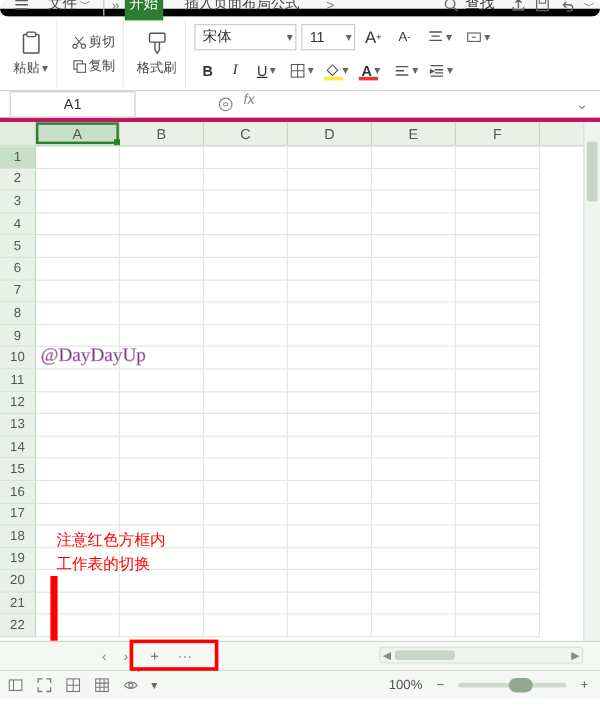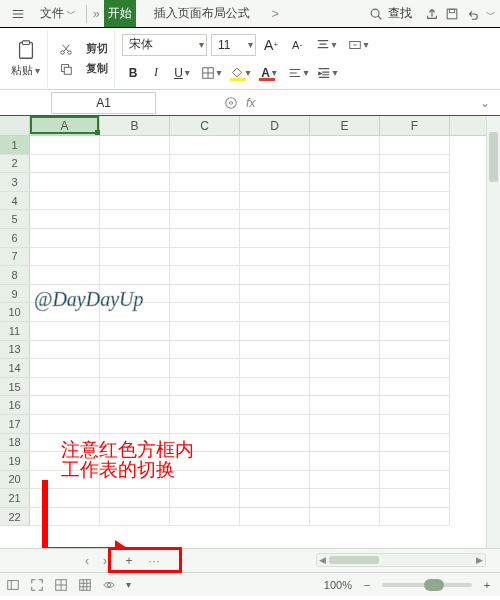--- a/index.html
+++ b/index.html
@@ -1,48 +1,48 @@
 <!DOCTYPE html>
 <html><head>
 <meta charset="utf-8">
 <style>
   * { box-sizing: border-box; margin: 0; padding: 0; }
   body { font-family: "Microsoft YaHei", sans-serif; font-size: 12px; color: #333; background: #fff; width: 500px; height: 600px; overflow: hidden; position: relative; }
   
   
-  .menubar { display: flex; align-items: center; height: 28px; background: #f4f7f4; border-bottom: 1px solid #000000; padding: 0 4px; gap: 2px; }
+  .menubar { display: flex; align-items: center; height: 14px; background: #f4f7f4; border-bottom: 7px solid #000000; padding: 0 4px; gap: 2px; border-radius: 10px; }
   .menu-btn { display: flex; align-items: center; padding: 3px 6px; cursor: pointer; color: #444; }
   .divider-v { width: 1px; height: 18px; background: #c0c8c0; margin: 0 2px; }
   .tab-strip { display: flex; align-items: center; flex: 0 0 auto; }
   .ribbon-tab { padding: 5px 18px; font-size: 12px; color: #444; cursor: pointer; }
   .ribbon-tab.active { background: #2e7d32; color: #fff; padding: 5px 4px; }
   .menubar .right { margin-left: auto; display: flex; align-items: flex-end; gap: 4px; }
   .ico { display: inline-flex; width: 16px; height: 16px; align-items: center; justify-content: center; }
   .chev { font-size: 10px; color: #666; margin-left: 2px; }
   
   
   .ribbon { display: flex; align-items: center; height: 62px; background: #fff; border-bottom: 1px solid #d0d8d0; padding: 2px 4px; gap: 4px; }
   .rgroup { display: flex; flex-direction: column; align-items: center; justify-content: center; height: 100%; padding: 0 3px; border-right: 1px solid #e8ece8; }
   .rgroup:last-child { border-right: none; }
   .big-btn { display: flex; flex-direction: column; align-items: center; justify-content: center; padding: 2px 4px; cursor: pointer; }
   .big-btn .ico { width: 22px; height: 22px; }
   .big-btn .lbl { font-size: 11px; color: #444; margin-top: 2px; display: flex; align-items: center; justify-content: flex-end; }
   .hstack { display: flex; align-items: center; gap: 2px; }
   .vstack { display: flex; flex-direction: column; gap: 2px; }
-  .small-btn { display: flex; align-items: center; padding: 1px 3px; cursor: pointer; font-size: 11px; color: #444; gap: 12px; font-weight: bold; }
+  .small-btn { display: flex; align-items: center; padding: 1px 3px; cursor: pointer; font-size: 11px; color: #444; gap: 0; }
   .font-sel { display: flex; align-items: center; border: 1px solid #c8d0c8; height: 22px; background: #fff; padding: 0 2px 0 6px; }
   .font-sel .val { min-width: 68px; font-size: 12px; }
   .size-sel .val { min-width: 28px; text-align: left; }
   .tool-row { display: flex; align-items: center; gap: 1px; }
   .tool-btn { display: inline-flex; align-items: center; justify-content: center; width: 22px; height: 22px; cursor: pointer; position: relative; }
   .tool-btn.dd { width: 28px; }
   .tool-btn .bar { position: absolute; bottom: 3px; left: 4px; right: 8px; height: 3px; }
   
   
-  .fx-row { display: flex; align-items: center; height: 26px; border-bottom: 1px solid #be185d; padding-left: 43px; }
+  .fx-row { display: flex; align-items: flex-start; height: 26px; border-bottom: 4px solid #be185d; }
   .namebox { width: 105px; height: 22px; border: 1px solid #c8d0c8; margin: 0 4px 0 8px; display: flex; align-items: center; justify-content: center; font-size: 12px; color: #333; background: #fff; }
   .fx-ico { width: 22px; height: 22px; display: flex; align-items: center; justify-content: center; margin-left: 60px; }
   .fx-lbl { font-style: italic; color: #888; margin-left: 4px; }
   .fx-input { flex: 1; height: 22px; border: none; margin-left: 6px; }
   
   
   .grid-area { position: relative; height: 432px; display: flex; flex-direction: column; background: #fff; }
   .col-headers { display: flex; height: 20px; background: #e8f0e8; border-bottom: 1px solid #c8d6c8; }
   .corner { width: 30px; border-right: 1px solid #c8d6c8; background: #e2ece2; }
   .colh { width: 70px; border-right: 1px solid #c8d6c8; display: flex; align-items: center; justify-content: center; color: #555; font-size: 12px; }
@@ -51,24 +51,24 @@
   .row { display: flex; height: 18.6px; }
   .rowh { width: 30px; background: #e8f0e8; border-right: 1px solid #c8d6c8; border-bottom: 1px solid #d8e2d8; display: flex; align-items: center; justify-content: center; color: #555; font-size: 11px; }
   .rowh.sel { background: #c8e0c8; }
   .cell { width: 70px; border-right: 1px solid #e0e8e0; border-bottom: 1px solid #e0e8e0; }
   .active-cell { position: absolute; border: 2px solid #2e7d32; pointer-events: none; left: 30px; top: 0px; width: 69px; height: 18px; }
   .active-cell::after { content: ""; position: absolute; right: -3px; bottom: -3px; width: 5px; height: 5px; background: #2e7d32; }
   .vscroll { position: absolute; right: 0; top: 0; bottom: 0; width: 14px; background: #f0f4f0; border-left: 1px solid #d8e0d8; }
   .vscroll .thumb { position: absolute; left: 2px; right: 2px; top: 16px; height: 50px; background: #c8d4c8; border-radius: 2px; }
   
   
-  .watermark { position: absolute; left: 34px; top: 288px; font-size: 20px; color: #0c4a6e; font-family: Georgia, serif; -webkit-text-stroke: 0.5px #aaa; pointer-events: none; font-style: italic; }
-  
-  
-  .annot-text { position: absolute; left: 61px; top: 440px; color: #ff0000; font-size: 19px; line-height: 20px; pointer-events: none; }
+  .watermark { position: absolute; left: 34px; top: 288px; font-size: 16px; color: #a21caf; font-family: Georgia, serif; -webkit-text-stroke: 0.5px #aaa; pointer-events: none; }
+  
+  
+  .annot-text { position: absolute; left: 47px; top: 440px; color: #ff0000; font-size: 13px; line-height: 20px; pointer-events: none; }
   .annot-arrow { position: absolute; pointer-events: none; }
   
   
   .sheetbar { display: flex; align-items: center; height: 24px; background: #f4f7f4; border-top: 1px solid #d0d8d0; position: relative; }
   .sheet-nav { display: flex; align-items: center; padding: 0 4px; gap: 4px; margin-left: 76px; }
   .sheet-nav .nav-btn { width: 14px; height: 14px; display: flex; align-items: center; justify-content: center; cursor: pointer; color: #888; }
   .sheet-tab { padding: 3px 14px; background: #fff; border: 1px solid #c8d0c8; border-bottom: none; font-size: 11px; color: #555; cursor: pointer; margin-left: 4px; }
   .sheet-add { width: 18px; text-align: center; color: #666; cursor: pointer; margin-left: 4px; }
   .sheetbar .dots { margin-left: 10px; color: #888; }
   .sheet-box { position: absolute; left: 108px; top: -2px; width: 74px; height: 26px; border: 3px solid #ff0000; pointer-events: none; }
@@ -165,20 +165,31 @@
         <span class="ico">
           <svg viewBox="0 0 16 16" width="14" height="14">
               <rect x="3" y="3" width="8" height="8" fill="none" stroke="#555"></rect>
               <rect x="6" y="6" width="8" height="8" fill="#fff" stroke="#555"></rect>
             </svg>
         </span>
         <span>复制</span>
       </div>
     </div>
   </div>
+  <div class="rgroup">
+    <div class="big-btn">
+      <span class="ico">
+        <svg viewBox="0 0 24 24" width="22" height="22">
+            <rect x="5" y="3" width="14" height="8" rx="1" fill="none" stroke="#555" stroke-width="1.3"></rect>
+            <path d="M10 11v7l2 3 2-3v-7" fill="none" stroke="#555" stroke-width="1.3"></path>
+          </svg>
+      </span>
+      <span class="lbl">格式刷</span>
+    </div>
+  </div>
   <div class="rgroup" style="flex:1;align-items:stretch;border-right:none">
     <div class="hstack" style="gap:4px">
       <div class="font-sel">
         <span class="val">宋体</span>
         <span class="chev">▾</span>
       </div>
       <div class="font-sel size-sel">
         <span class="val">11</span>
         <span class="chev">▾</span>
       </div>
@@ -357,20 +368,29 @@
       <div class="row">
         <div class="rowh">11</div>
         <div class="cell"></div>
         <div class="cell"></div>
         <div class="cell"></div>
         <div class="cell"></div>
         <div class="cell"></div>
         <div class="cell"></div>
       </div>
       <div class="row">
+        <div class="rowh">12</div>
+        <div class="cell"></div>
+        <div class="cell"></div>
+        <div class="cell"></div>
+        <div class="cell"></div>
+        <div class="cell"></div>
+        <div class="cell"></div>
+      </div>
+      <div class="row">
         <div class="rowh">13</div>
         <div class="cell"></div>
         <div class="cell"></div>
         <div class="cell"></div>
         <div class="cell"></div>
         <div class="cell"></div>
         <div class="cell"></div>
       </div>
       <div class="row">
         <div class="rowh">14</div>

